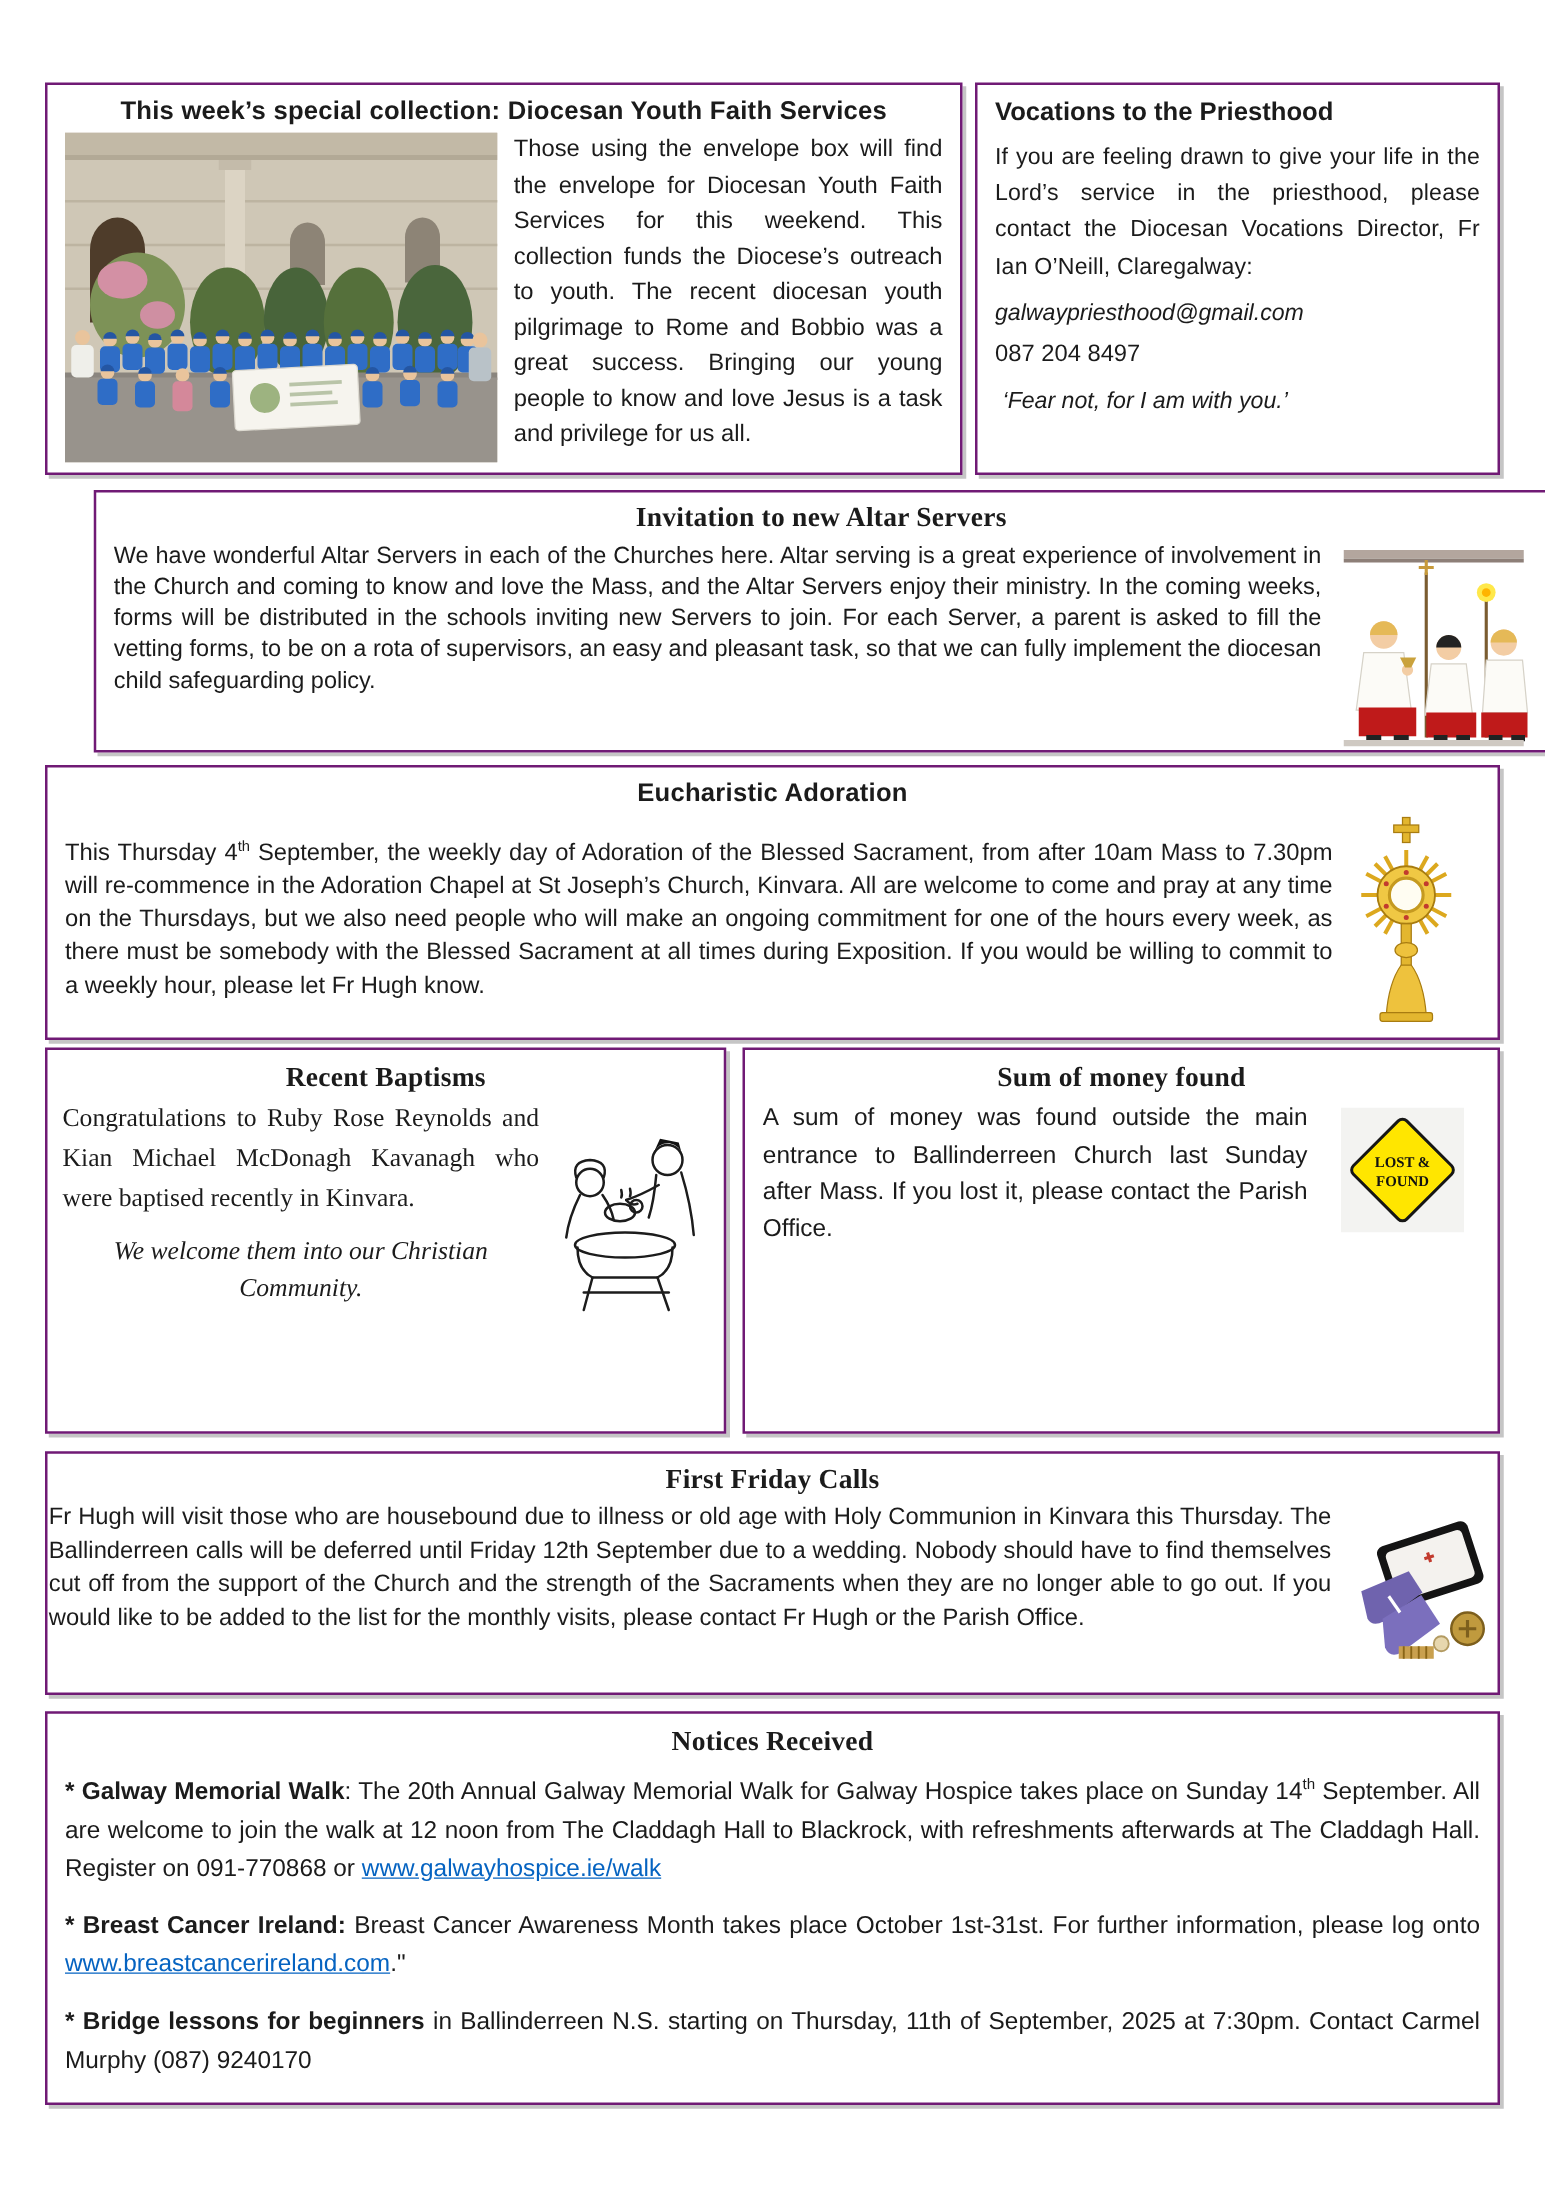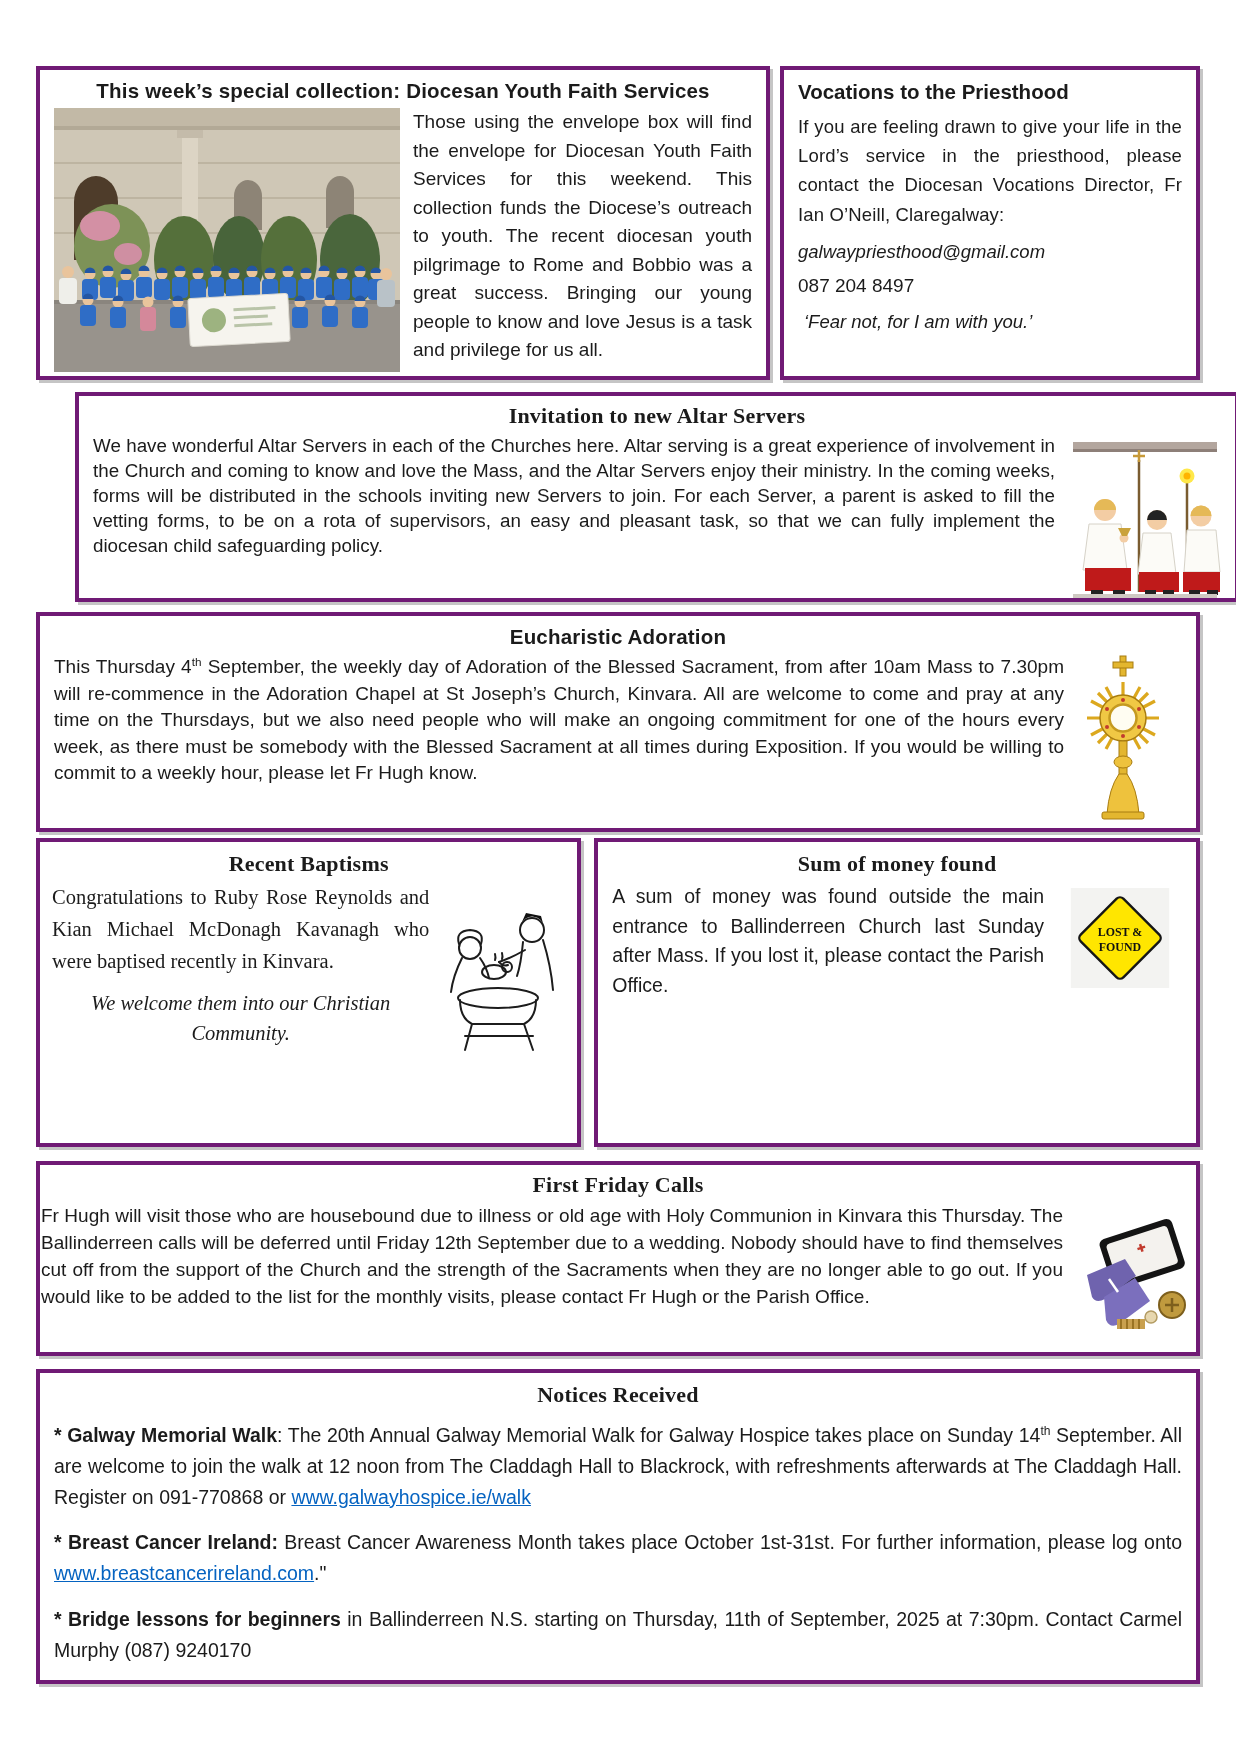--- a/index.html
+++ b/index.html
@@ -1,20 +1,20 @@
 <!DOCTYPE html>
 <html><head>
 <meta charset="utf-8">
 <style>
   html,body{margin:0;padding:0;background:#ffffff;}
   .page{position:relative;width:1236px;height:1753px;background:#ffffff;
         font-family:"Liberation Sans",sans-serif;color:#1b1b1b;overflow:hidden;}
   .content{position:absolute;left:36px;top:66px;width:1164px;}
   .row{display:flex;}
-  .nbox{border:4px solid #701a75;background:#fff;box-sizing:border-box;
+  .nbox{border:2px solid #701a75;background:#fff;box-sizing:border-box;
         box-shadow:3px 3px 0 rgba(150,150,150,.55);overflow:hidden;}
   .htitle{margin:3px 0 5px;text-align:center;font-size:20.5px;font-weight:700;letter-spacing:.2px;}
   .serifT{font-family:"Liberation Serif",serif;font-size:22px;}
   .j{text-align:justify;}
   .it{font-style:italic;}
   .sup{font-size:.62em;vertical-align:super;line-height:0;}
   .lnk{color:#0563c1;text-decoration:underline;cursor:pointer;}
   p{margin:0;}
 
   
@@ -31,21 +31,21 @@
   .voc-quote{margin-top:14px;font-size:18.5px;padding-left:6px;}
 
   
   #box-altar{width:1164px;height:210px;padding:4px 14px;margin-top:12px;margin-left:39px;}
   .altar-cols{display:flex;gap:14px;align-items:flex-start;}
   .altar-body{flex:1;font-size:18.8px;line-height:1.33;}
   .fig-altar{width:152px;height:170px;flex:none;}
 
   
   #box-adoration{width:1164px;height:220px;padding:6px 14px;margin-top:10px;}
-  .ador-cols{display:flex;gap:16px;align-items:flex-start;}
+  .ador-cols{display:flex;gap:16px;align-items:center;}
   .ador-body{flex:1;font-size:19px;line-height:1.4;}
   .fig-monstrance{width:86px;height:168px;flex:none;margin-right:16px;}
 
   
   .row4{margin-top:6px;}
   #box-baptisms{width:578px;height:309px;padding:6px 12px;margin-right:13px;
                 font-family:"Liberation Serif",serif;}
   .bap-cols{display:flex;gap:8px;}
   .bap-text{flex:1;}
   .bap-body{font-size:20.5px;line-height:1.55;}

